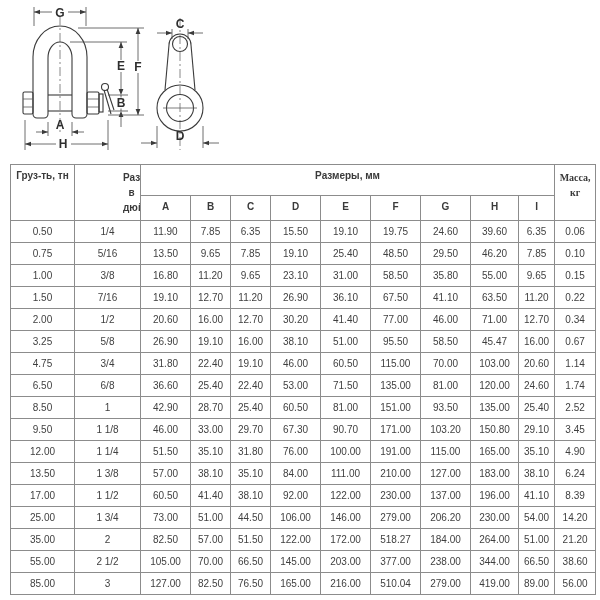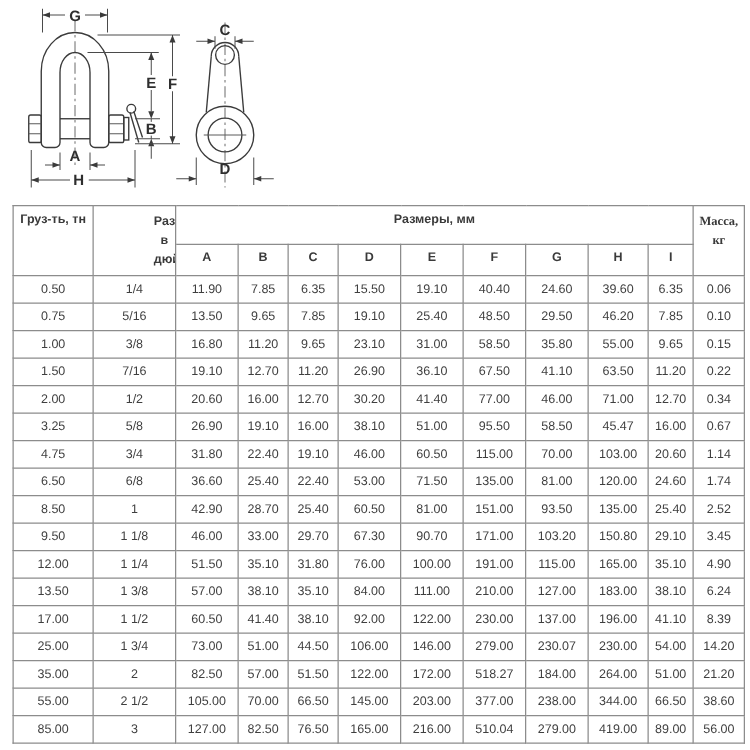--- a/index.html
+++ b/index.html
@@ -212,21 +212,21 @@
     </thead>
     <tbody id="rows-body">
         <tr>
           <td>0.50</td>
           <td>1/4</td>
           <td>11.90</td>
           <td>7.85</td>
           <td>6.35</td>
           <td>15.50</td>
           <td>19.10</td>
-          <td>40.40</td>
+          <td>19.75</td>
           <td>24.60</td>
           <td>39.60</td>
           <td>6.35</td>
           <td>0.06</td>
         </tr>
         <tr>
           <td>0.75</td>
           <td>5/16</td>
           <td>13.50</td>
           <td>9.65</td>
@@ -395,21 +395,21 @@
         </tr>
         <tr>
           <td>25.00</td>
           <td>1 3/4</td>
           <td>73.00</td>
           <td>51.00</td>
           <td>44.50</td>
           <td>106.00</td>
           <td>146.00</td>
           <td>279.00</td>
-          <td>230.07</td>
+          <td>206.20</td>
           <td>230.00</td>
           <td>54.00</td>
           <td>14.20</td>
         </tr>
         <tr>
           <td>35.00</td>
           <td>2</td>
           <td>82.50</td>
           <td>57.00</td>
           <td>51.50</td>

